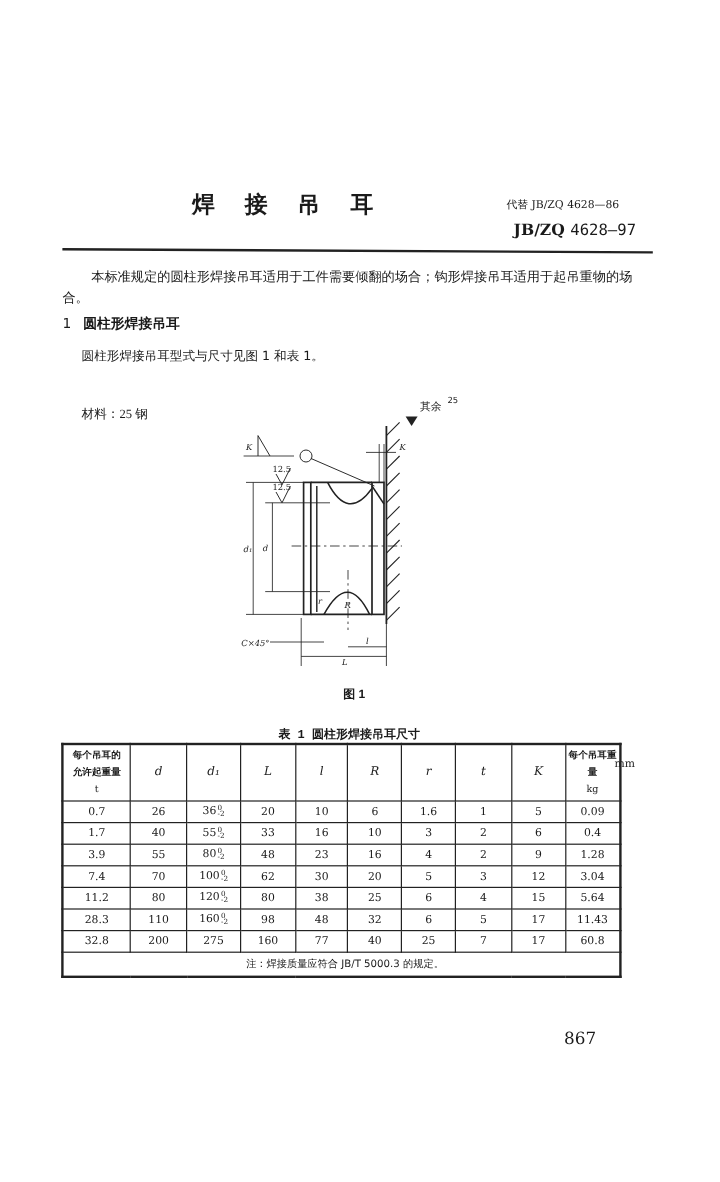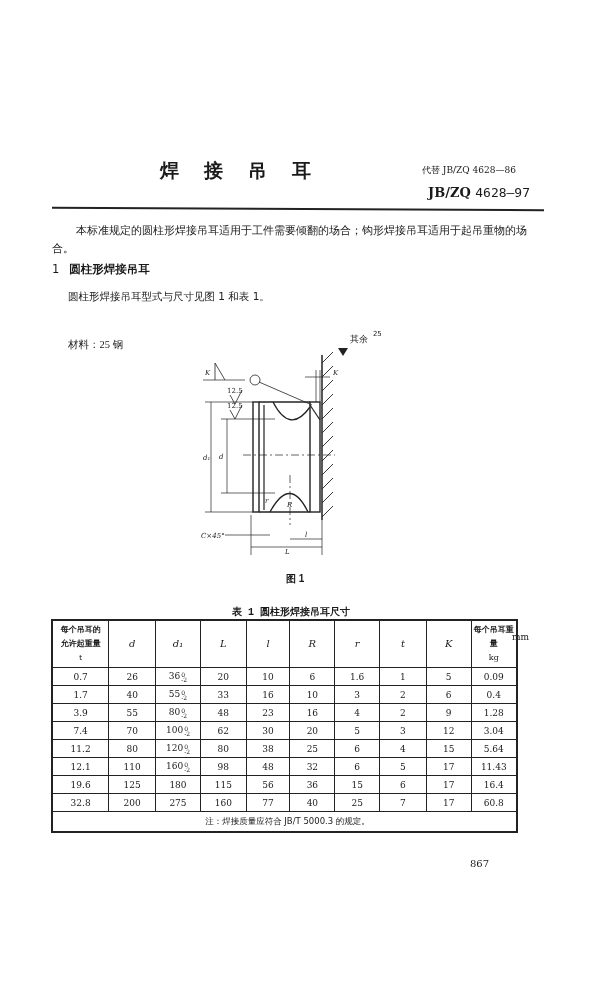--- a/index.html
+++ b/index.html
@@ -26,21 +26,21 @@
     position: absolute; left: 51px; top: 619px; border-collapse: collapse; width: 467px;
     font-size: 9px; font-family: "DejaVu Serif", serif;
   }
   table.t td, table.t th { border: 1px solid #222; text-align: center; padding: 0; height: 17px; font-weight: normal; }
   table.t th { height: 46px; font-size: 9px; line-height: 14px; margin-left: 12px; }
   table.t th.sym { font-style: italic; font-size: 10px; }
   table.t th.cn { font-family: "DejaVu Sans", sans-serif; font-size: 8px; font-weight: bold; }
   table.t td.note { text-align: center; padding-left: 6px; font-family: "DejaVu Sans", sans-serif; font-size: 8.5px; height: 19px; }
   table.t { border: 2px solid #222; }
   .tol { display: inline-block; vertical-align: middle; font-size: 6px; line-height: 5px; margin-left: 1px; text-align: left; }
-  .pageno { left: 470px; top: 858px; font-size: 10px; }
+  .pageno { left: 470px; top: 858px; font-size: 14px; }
   svg.fig { position: absolute; left: 195px; top: 335px; }
 </style>
 </head>
 <body>
 
 <div class="abs title">焊接吊耳</div>
 <div class="abs stdno"><span>JB/ZQ</span> <span class="num">4628—97</span></div>
 <div class="abs replaces">代替 JB/ZQ 4628—86</div>
 <div class="abs rule"></div>
 
@@ -212,42 +212,30 @@
     <td><span>120</span><span class="tol"><span>0</span><br><span>-2</span></span></td>
     <td>80</td>
         <td>38</td>
         <td>25</td>
         <td>6</td>
         <td>4</td>
         <td>15</td>
         <td>5.64</td>
   </tr>
   <tr>
-    <td>12.1</td>
+    <td>28.3</td>
         <td>110</td>
     <td><span>160</span><span class="tol"><span>0</span><br><span>-2</span></span></td>
     <td>98</td>
         <td>48</td>
         <td>32</td>
         <td>6</td>
         <td>5</td>
         <td>17</td>
         <td>11.43</td>
-  </tr>
-  <tr>
-    <td>19.6</td>
-        <td>125</td>
-    <td>180</td>
-    <td>115</td>
-        <td>56</td>
-        <td>36</td>
-        <td>15</td>
-        <td>6</td>
-        <td>17</td>
-        <td>16.4</td>
   </tr>
   <tr>
     <td>32.8</td>
         <td>200</td>
     <td>275</td>
     <td>160</td>
         <td>77</td>
         <td>40</td>
         <td>25</td>
         <td>7</td>

